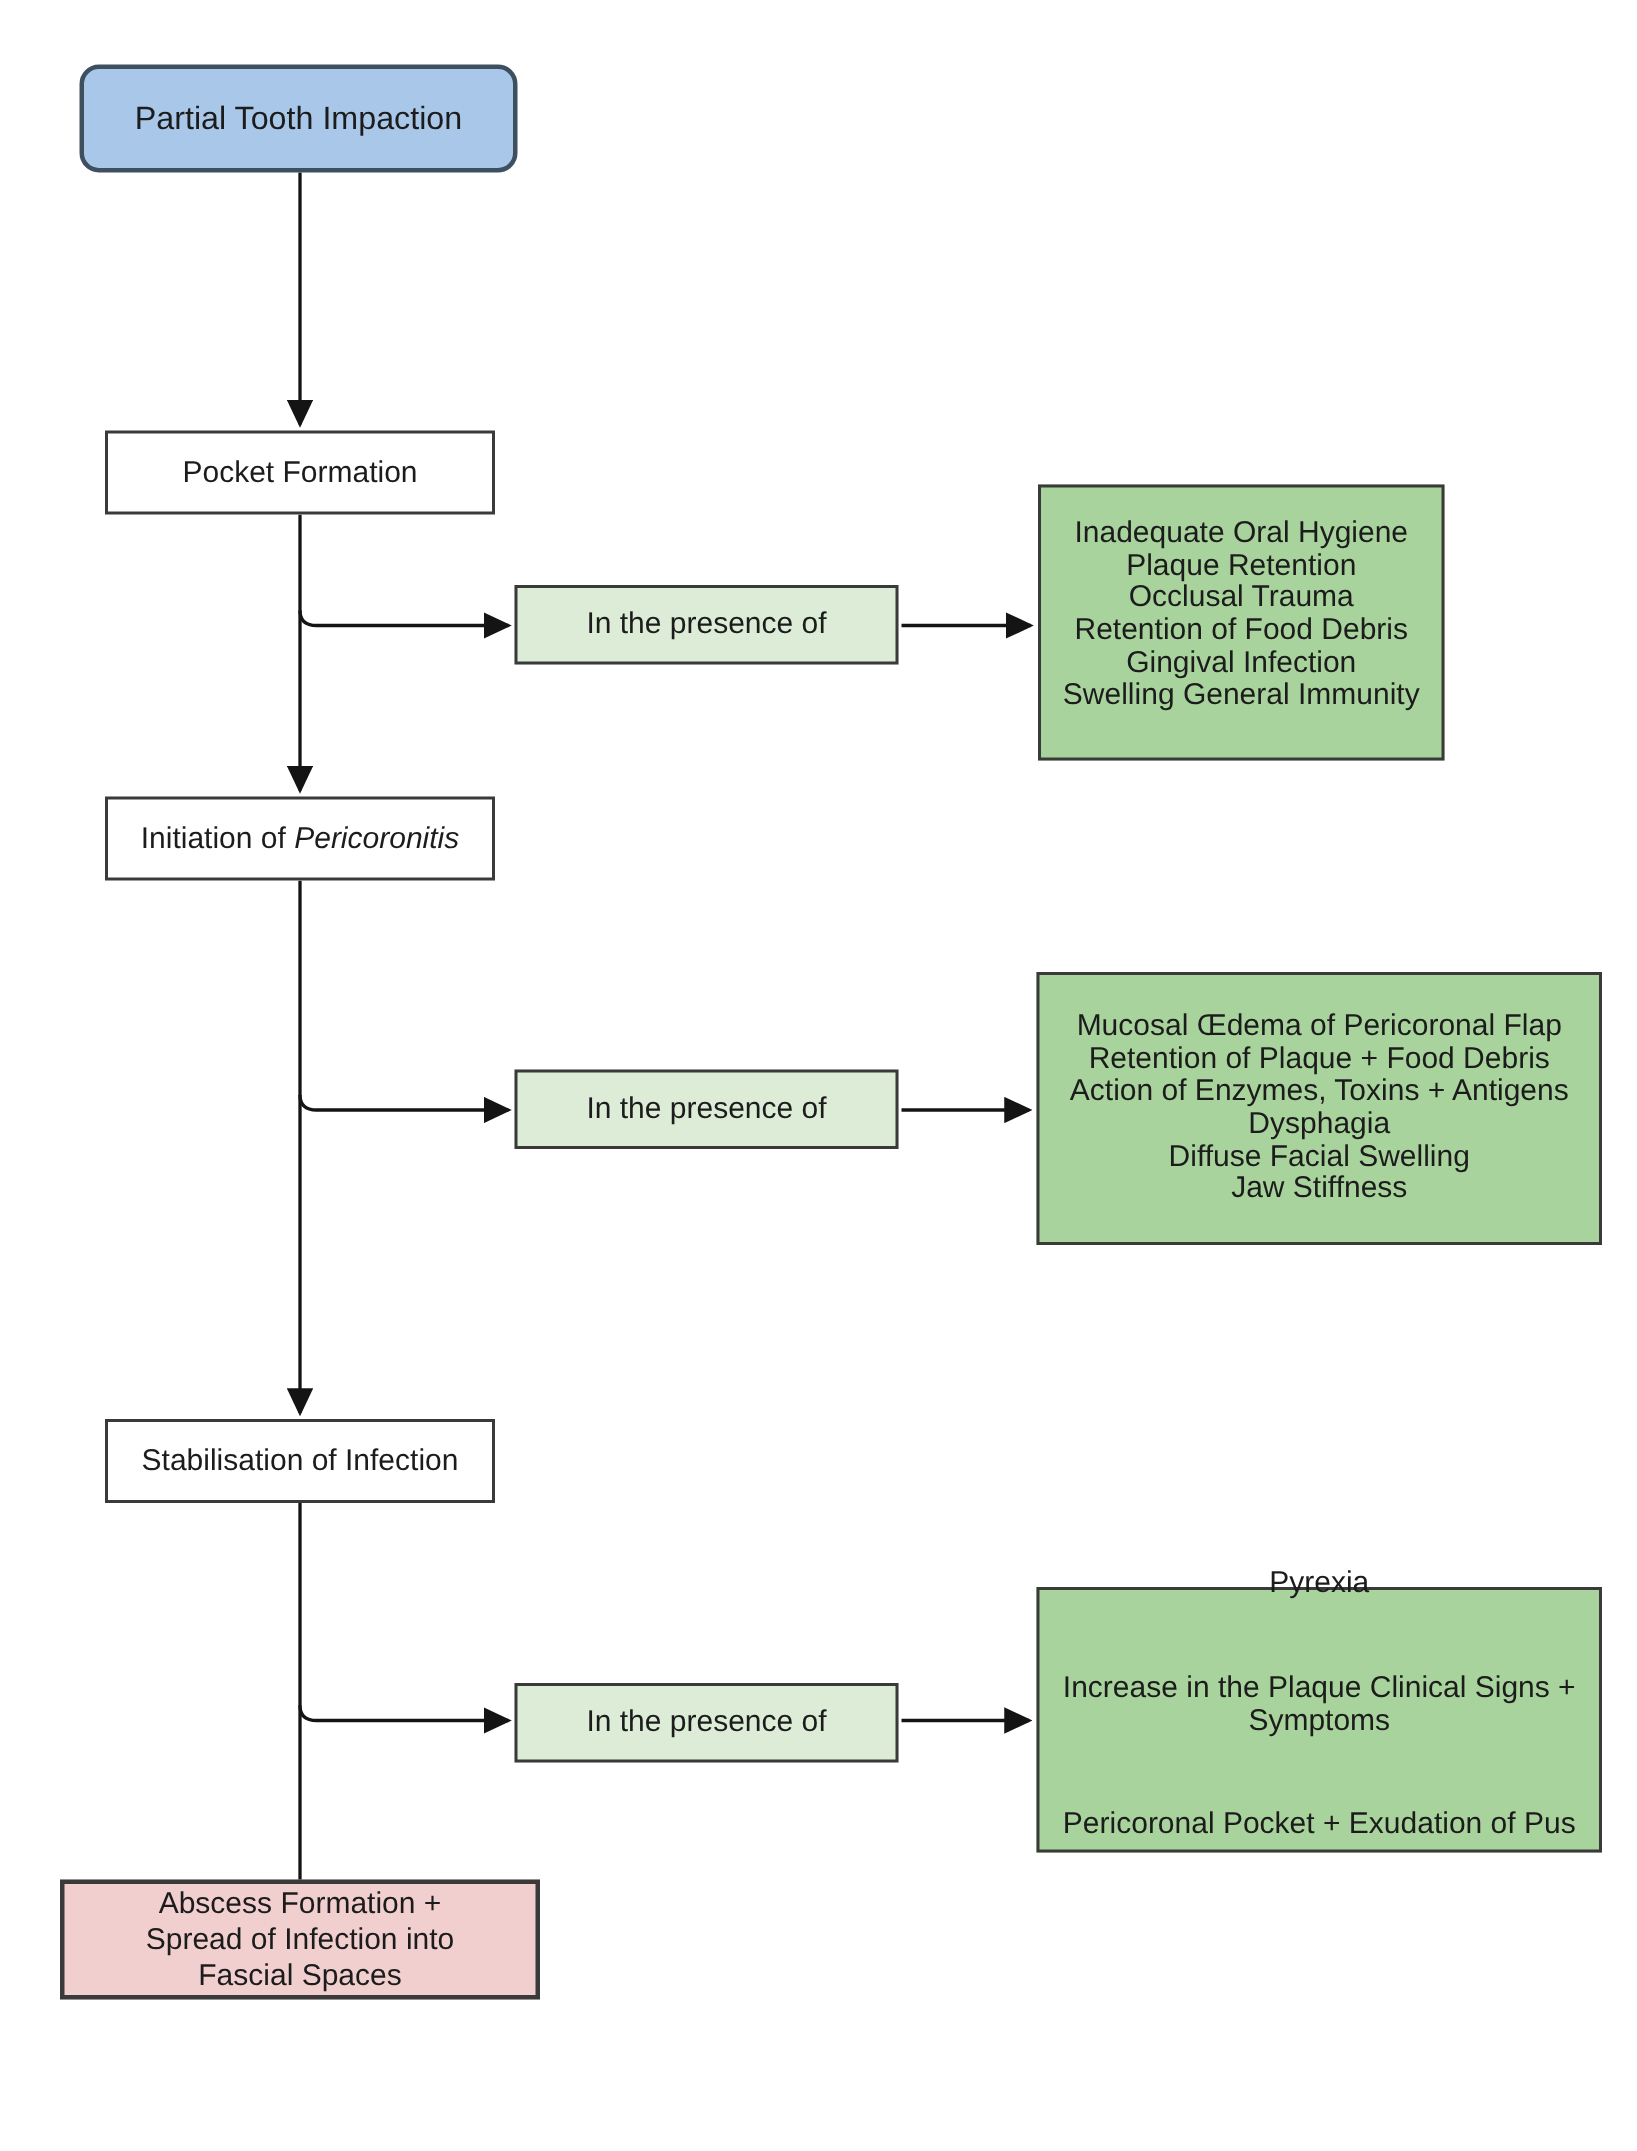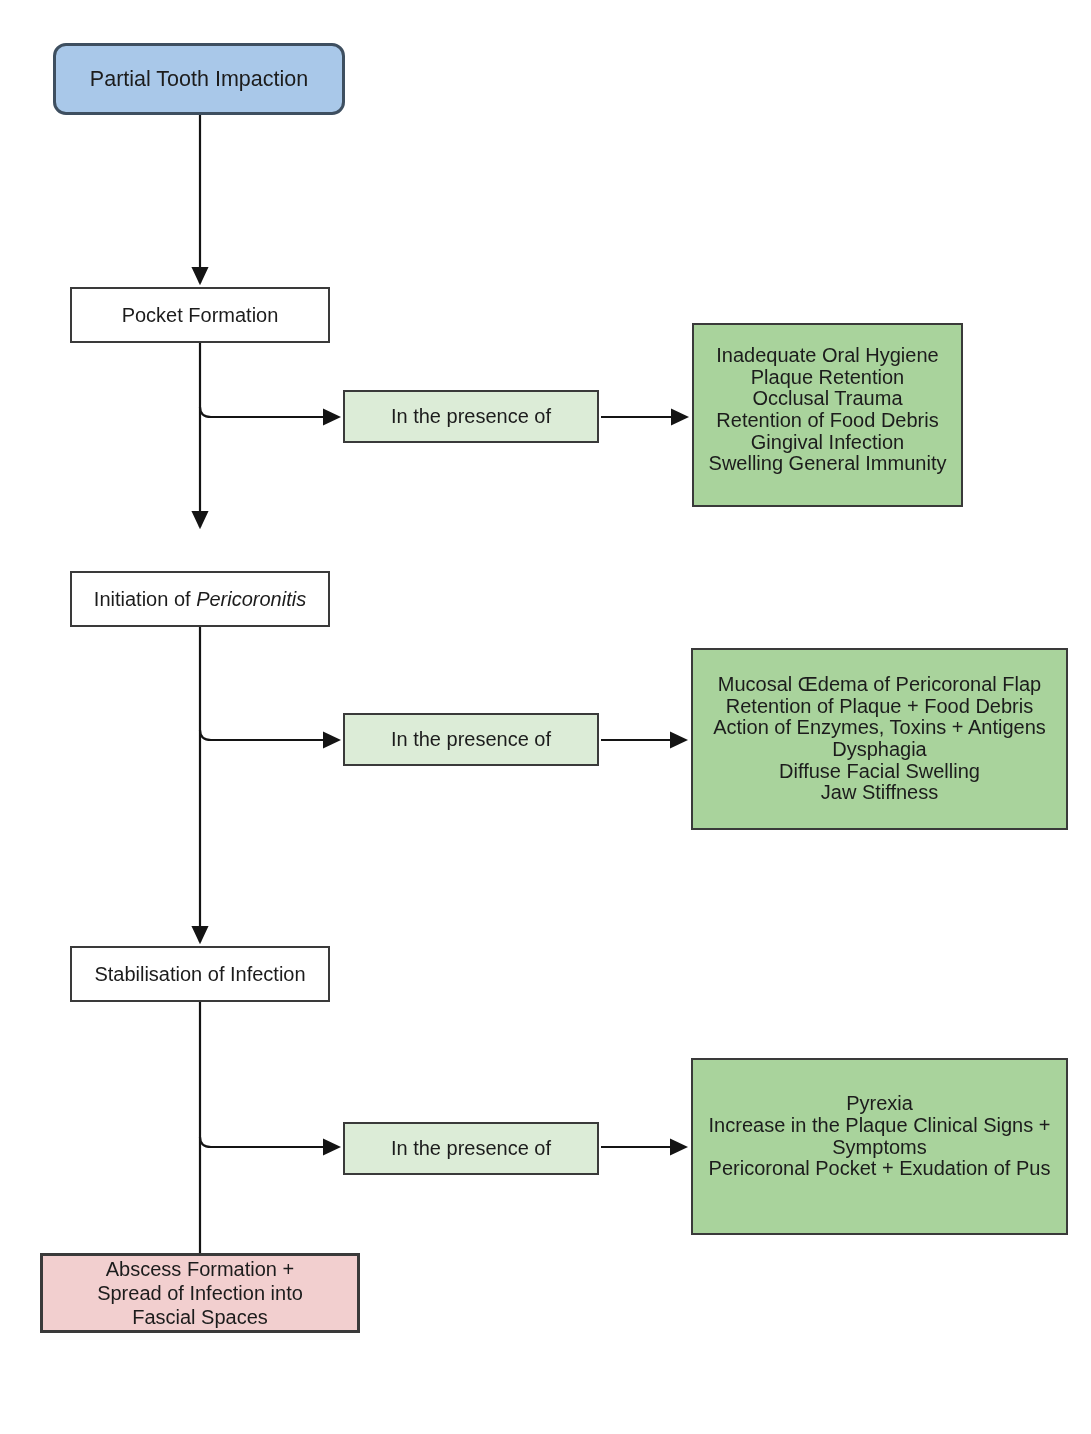--- a/index.html
+++ b/index.html
@@ -40,21 +40,21 @@
     border-radius: 13px;
     font-size: 21.5px;
   }
   .node.process {
     left: 70px; width: 260px; height: 56px;
     background: var(--process-fill, #ffffff);
     border: 2.5px solid var(--border, #3a3a3a);
     font-size: 20px;
   }
   #node-pocket { top: 287px; }
-  #node-initiation { top: 531px; margin-top: 40px; }
+  #node-initiation { top: 531px; }
   #node-stabilisation { top: 946px; }
 
   .node.condition {
     left: 343px; width: 256px; height: 53px;
     background: var(--condition-fill, #dcecd7);
     border: 2px solid var(--border, #3a3a3a);
     font-size: 20px;
   }
   #condition-1 { top: 390px; }
   #condition-2 { top: 713px; }
@@ -63,21 +63,21 @@
   .node.factors {
     background: var(--factors-fill, #a9d39c);
     border: 2.5px solid var(--border, #3a3a3a);
     font-size: 20px;
     line-height: 21.6px;
     flex-direction: column;
     padding: 6px 8px;
   }
   #factors-1 { left: 692px; top: 323px; width: 271px; height: 184px; padding-bottom: 16px; }
   #factors-2 { left: 691px; top: 648px; width: 377px; height: 182px; }
-  #factors-3 { left: 691px; top: 1058px; width: 377px; height: 177px; padding-bottom: 26px; }
+  #factors-3 { left: 691px; top: 1058px; width: 377px; height: 177px; padding-bottom: 26px; gap: 48px; }
 
   .node.end {
     left: 40px; top: 1253px; width: 320px; height: 80px;
     background: var(--end-fill, #f2cfcf);
     border: 3px solid var(--border, #3a3a3a);
     font-size: 20px;
     line-height: 24px;
     padding: 0 28px;
   }
   .italic { font-style: italic; }

